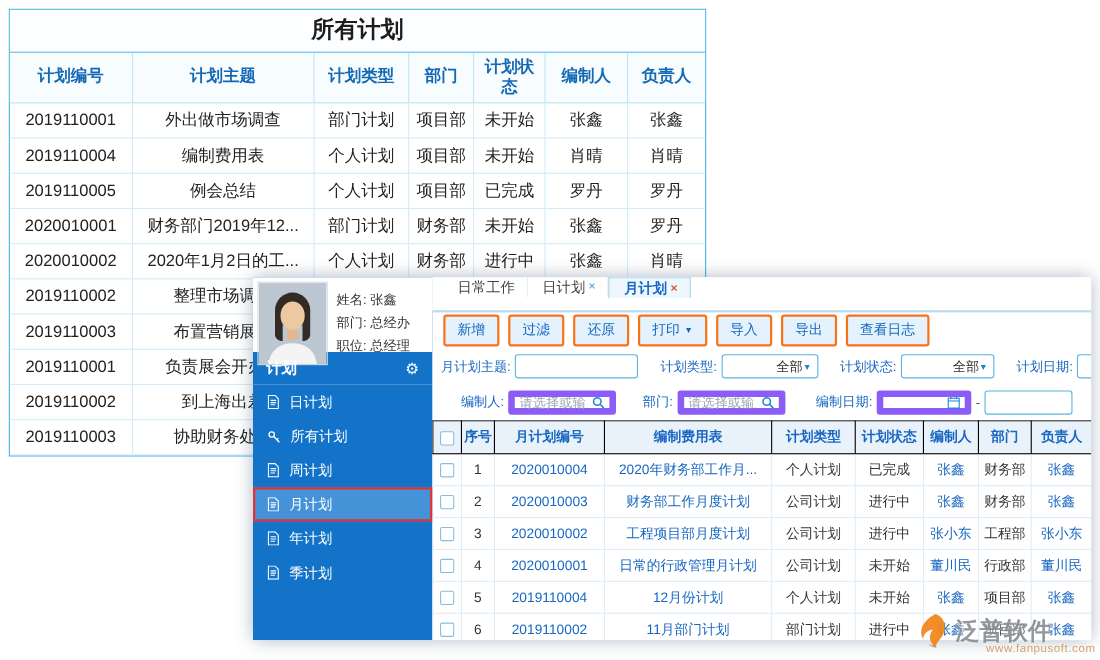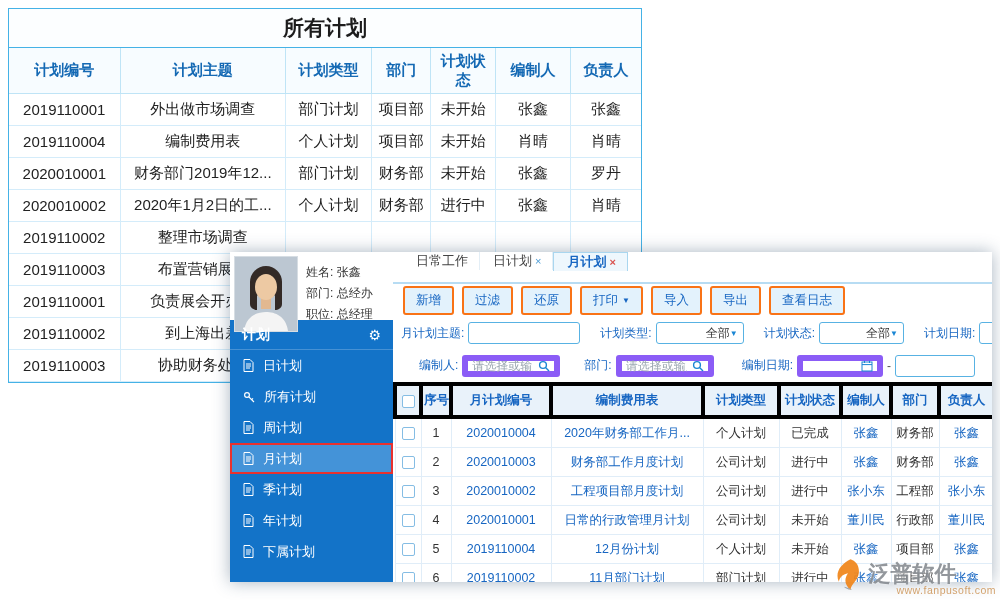--- a/index.html
+++ b/index.html
@@ -71,21 +71,21 @@
   .iconbox input{border:none;outline:none;height:18px;font-size:12px;padding:0 4px;min-width:0;
                  flex:1;font-family:inherit;color:#333;background:transparent;}
   .iconbox input::placeholder{color:#9aa6b0;}
   .iconbox .ico{flex:none;display:flex;align-items:center;padding:0 4px 0 1px;cursor:pointer;}
   .dash{font-size:12px;color:#555;margin:0 4px;flex:none;}
 
   
   .gridwrap{flex:1;overflow:hidden;}
   table.grid{border-collapse:collapse;table-layout:fixed;width:100%;font-size:12.5px;}
   .grid th{background:#e9f2fa;color:#1766c2;font-weight:bold;height:27px;
-           border:4px solid #000000;white-space:nowrap;overflow:hidden;}
+           border:1px solid #000000;white-space:nowrap;overflow:hidden;}
   .grid td{height:28px;text-align:center;border:1px solid #e0edf8;color:#333;
            overflow:hidden;white-space:nowrap;padding:0 3px;}
   .grid a{color:#1766c2;text-decoration:none;cursor:pointer;}
   .cb{-webkit-appearance:none;appearance:none;width:13px;height:13px;border:1px solid #85bde4;
       border-radius:2px;background:#fff;margin:0;vertical-align:middle;cursor:pointer;}
 
   
   .watermark{position:absolute;right:4px;bottom:4px;z-index:30;display:flex;align-items:flex-end;
              gap:5px;opacity:.92;}
   .wm-text{display:flex;flex-direction:column;line-height:1.05;}
@@ -131,20 +131,29 @@
         <tr>
           <td>2019110004</td>
           <td>编制费用表</td>
           <td>个人计划</td>
           <td>项目部</td>
           <td>未开始</td>
           <td>肖晴</td>
           <td>肖晴</td>
         </tr>
         <tr>
+          <td>2019110005</td>
+          <td>例会总结</td>
+          <td>个人计划</td>
+          <td>项目部</td>
+          <td>已完成</td>
+          <td>罗丹</td>
+          <td>罗丹</td>
+        </tr>
+        <tr>
           <td>2020010001</td>
           <td>财务部门2019年12...</td>
           <td>部门计划</td>
           <td>财务部</td>
           <td>未开始</td>
           <td>张鑫</td>
           <td>罗丹</td>
         </tr>
         <tr>
           <td>2020010002</td>
@@ -266,39 +275,30 @@
           </span>
           <span>月计划</span>
         </div>
         <div class="menu-item">
           <span class="mi-icon">
             <svg width="11" height="13" viewBox="0 0 11 13">
               <path d="M1 .5 h6 l3 3 v9 H1 z" fill="none" stroke="#fff"></path>
               <path d="M3 5h5 M3 7h5 M3 9h4" stroke="#fff" fill="none"></path>
             </svg>
           </span>
-          <span>季计划</span>
+          <span>年计划</span>
         </div>
         <div class="menu-item">
           <span class="mi-icon">
             <svg width="11" height="13" viewBox="0 0 11 13">
               <path d="M1 .5 h6 l3 3 v9 H1 z" fill="none" stroke="#fff"></path>
               <path d="M3 5h5 M3 7h5 M3 9h4" stroke="#fff" fill="none"></path>
             </svg>
           </span>
-          <span>年计划</span>
-        </div>
-        <div class="menu-item">
-          <span class="mi-icon">
-            <svg width="11" height="13" viewBox="0 0 11 13">
-              <path d="M1 .5 h6 l3 3 v9 H1 z" fill="none" stroke="#fff"></path>
-              <path d="M3 5h5 M3 7h5 M3 9h4" stroke="#fff" fill="none"></path>
-            </svg>
-          </span>
-          <span>下属计划</span>
+          <span>季计划</span>
         </div>
       </div>
   </div>
 
   <div class="main">
     <div class="tabbar" id="tabbar">
         <div class="tab">
           <span>日常工作</span>
         </div>
         <div class="tab">

